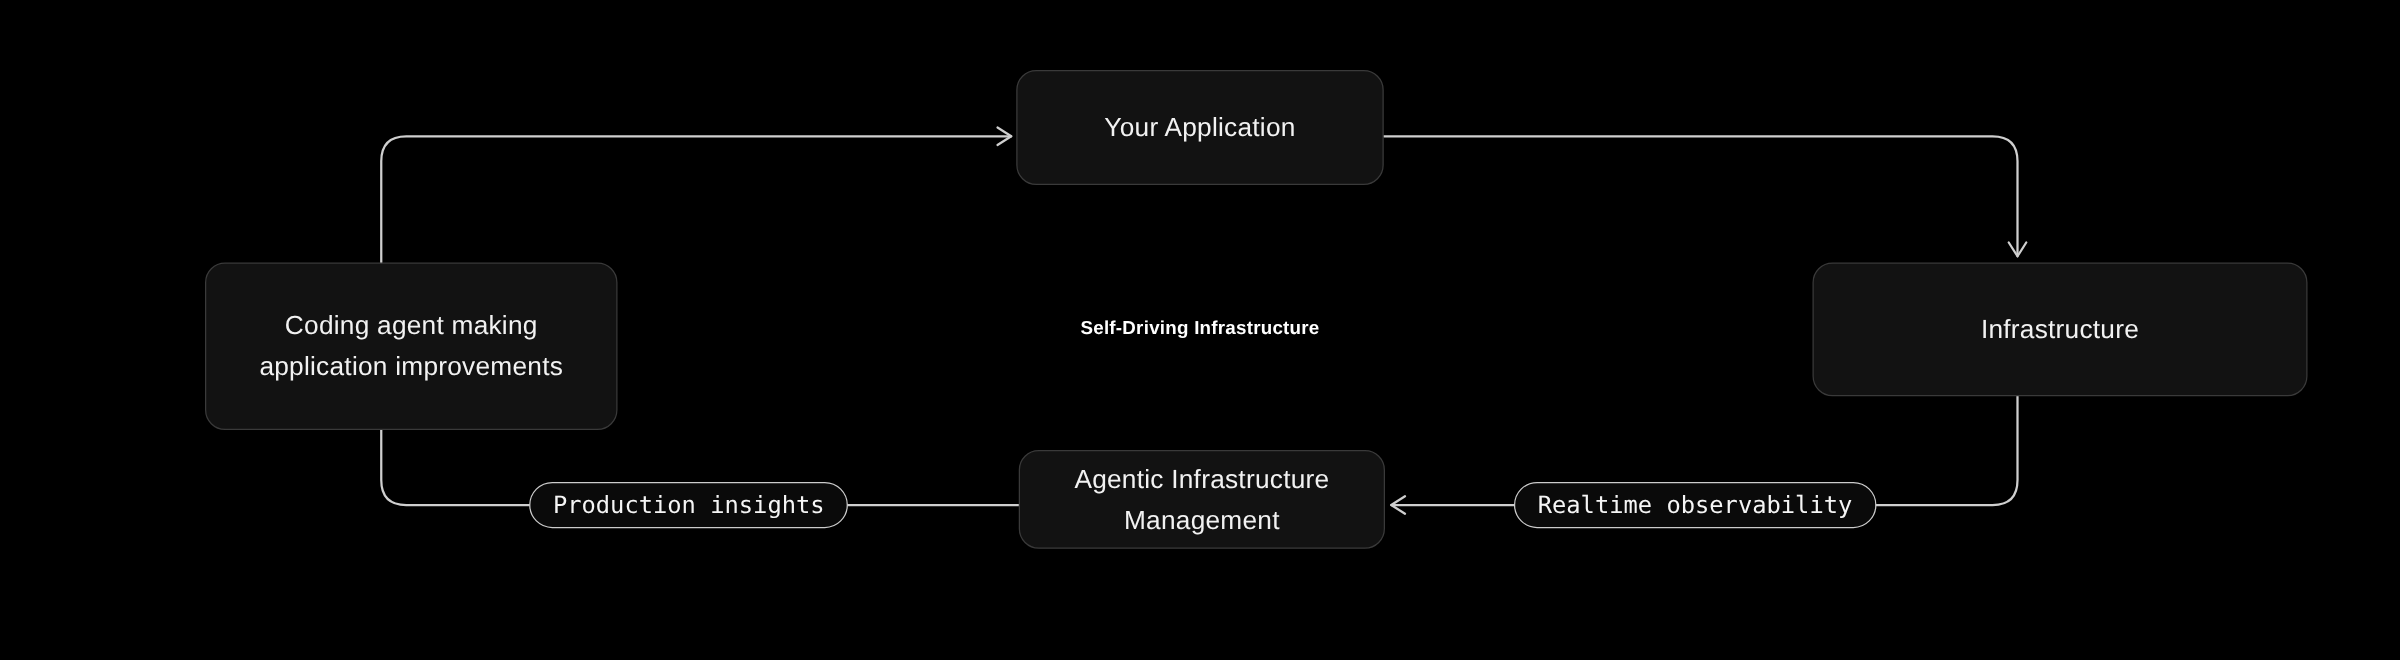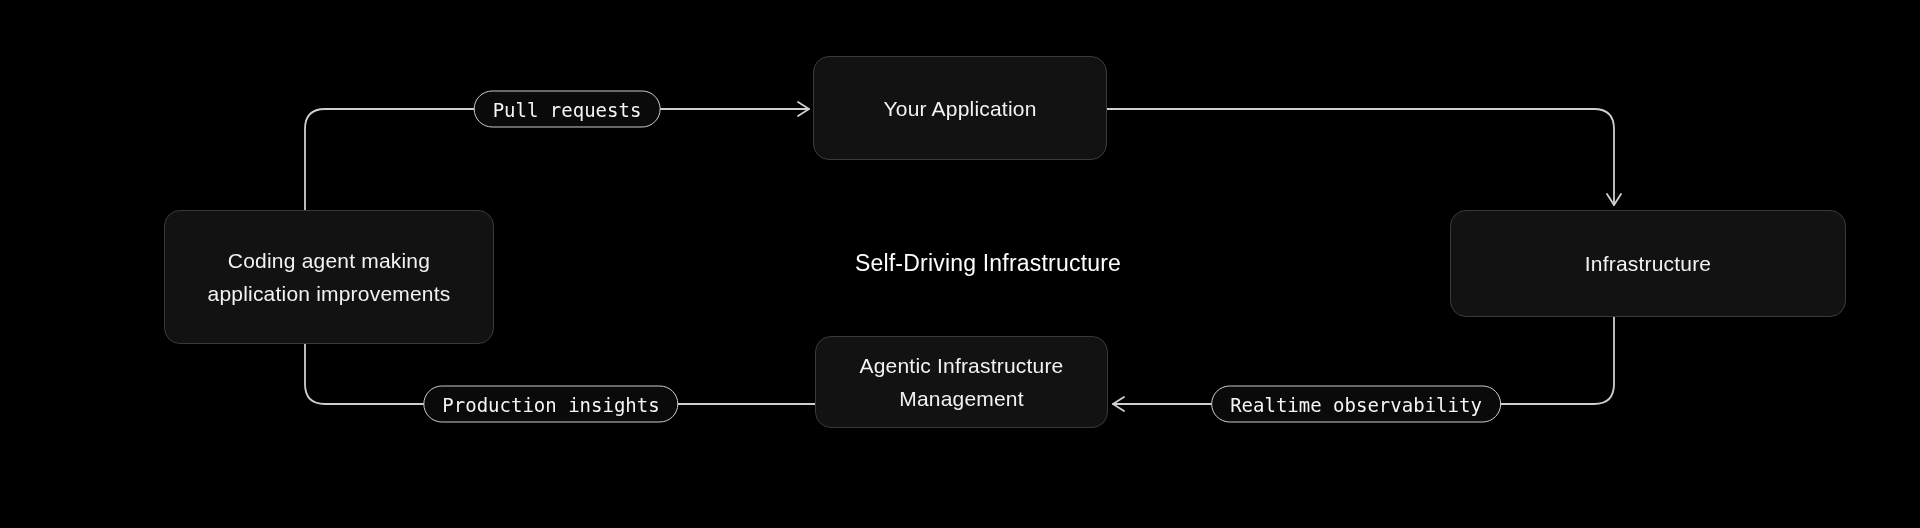--- a/index.html
+++ b/index.html
@@ -62,26 +62,26 @@
     border-radius: 999px;
     background: var(--pill-fill);
     border: 1.5px solid var(--pill-border);
     color: var(--pill-text);
     font-family: "DejaVu Sans Mono", monospace;
     font-size: 19px;
     white-space: nowrap;
   }
   .diagram-title {
     position: absolute;
-    left: 988px;
+    left: 960px;
     top: 263px;
     transform: translate(-50%, -50%);
     color: var(--title-text);
-    font-size: 23px;
-    font-weight: 400;
+    font-size: 15px;
+    font-weight: 700;
     letter-spacing: 0.2px;
     white-space: nowrap;
   }
 </style>
 </head>
 <body>
 
 <div class="canvas">
 
   <svg class="edges-svg" viewBox="0 0 1920 528" aria-hidden="true">
@@ -100,39 +100,36 @@
       <path d="M1614,317 V384 Q1614,404 1594,404 H1113"></path>
       <polyline points="1124,397 1113,404 1124,411"></polyline>
     </g>
 
     <g>
       <path d="M815,404 H325 Q305,404 305,384 V321"></path>
       <polyline points="298,332 305,321 312,332"></polyline>
     </g>
   </svg>
 
-  <div class="node" style="left:813px; top:56px; width:294px; height:104px;">
+  <div class="node" style="left:813px; top:56px; width:294px; height:92px;">
     <span>Your Application</span>
   </div>
 
   <div class="node" style="left:1450px; top:210px; width:396px; height:107px;">
     <span>Infrastructure</span>
   </div>
 
-  <div class="node" style="left:815px; top:336px; width:293px; height:92px;align-items:center;">
+  <div class="node" style="left:815px; top:360px; width:293px; height:79px;align-items:center;">
     <span>Agentic Infrastructure Management</span>
   </div>
 
   <div class="node" style="left:140px; top:210px; width:330px; height:134px;margin-left:24px;">
     <span>Coding agent making application improvements</span>
   </div>
 
-  <div class="pill" style="left:567px; top:109px;">
-    <span>Pull requests</span>
-  </div>
 
 
   <div class="pill" style="left:1356px; top:404px;text-align:right;">
     <span>Realtime observability</span>
   </div>
 
   <div class="pill" style="left:551px; top:404px;">
     <span>Production insights</span>
   </div>
 

